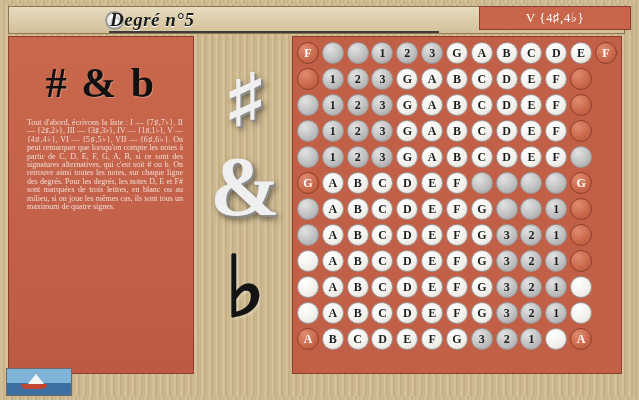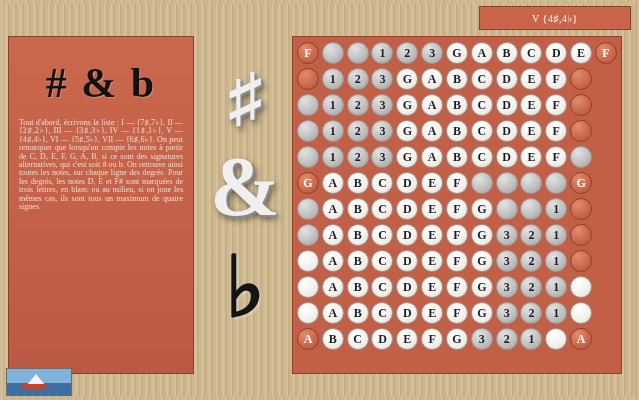--- a/index.html
+++ b/index.html
@@ -60,21 +60,21 @@
     border-radius:50%;background:#fff;border:1px solid #b5b5b5;
   }
   
   .chip{
     position:absolute;right:8px;top:6px;width:150px;height:22px;
     background:#c8654a;
     border:1px solid #8e3f2c;
     display:flex;align-items:center;justify-content:center;
   }
   .chip span{
-    color:#fff;font-size:10px;font-family:"Liberation Serif", serif;
+    color:#fff;font-size:13px;font-family:"Liberation Serif", serif;
     letter-spacing:.5px;
   }
   
   .leftpanel{
     position:absolute;left:8px;top:36px;width:186px;height:338px;
     background:linear-gradient(180deg,#c9684c 0%,#c4604a 60%,#bb5a44 100%);
     border:1px solid #8e3f2c;
     box-sizing:border-box;
     overflow:hidden;
   }
@@ -85,21 +85,21 @@
     margin-top:22px;letter-spacing:2px;
     text-shadow:1px 1px 0 rgba(255,255,255,.25);
   }
   .lead{
     color:#fff;font-weight:bold;font-size:12.5px;line-height:15px;
     margin:16px 12px 0 12px;
     text-shadow:0 1px 1px rgba(0,0,0,.35);
   }
   .body-txt{
     color:#f2e2d8;font-size:8px;line-height:8.4px;
-    margin:12px 10px 0 10px;text-align:justify;
+    margin:12px 10px 0 18px;text-align:justify;
     opacity:.95;
   }
   
   .glyphcol{
     position:absolute;left:200px;top:60px;width:90px;height:310px;
   }
   .glyph{
     position:absolute;left:0;width:90px;text-align:center;
     font-family:"Liberation Serif", serif;
     font-weight:bold;color:#efefef;
@@ -155,20 +155,27 @@
     position:absolute;left:14px;top:15px;width:26px;height:5px;background:#c2452f;border-radius:0 0 6px 6px;
   }
 </style>
 </head>
 <body>
 
 <div id="app">
   <div class="frame">
     <div class="frame-inner"></div>
 
+    <div class="titlebar">
+      <div class="knob"></div>
+      <div class="title-ribbon">
+        <span class="title-text">Degré n°5</span>
+      </div>
+      <div class="title-rule"></div>
+    </div>
 
     <div class="chip">
       <span>V {4♯,4♭}</span>
     </div>
 
     <div class="leftpanel">
       <div class="bigsymbols"># &amp; b</div>
       <div class="body-txt">Tout d'abord, écrivons la liste : I — {7♯,7♭}, II — {2♯,2♭}, III — {3♯,3♭}, IV — {1♯,1♭}, V — {4♯,4♭}, VI — {5♯,5♭}, VII — {6♯,6♭}. On peut remarquer que lorsqu'on compte les notes à partir de C, D, E, F, G, A, B, si ce sont des signatures alternatives, qui c'est soit # ou b. On retrouve ainsi toutes les notes, sur chaque ligne des degrés. Pour les degrés, les notes D, E et F# sont marquées de trois lettres, en blanc ou au milieu, si on joue les mêmes cas, ils sont tous un maximum de quatre signes.</div>
     </div>
 

